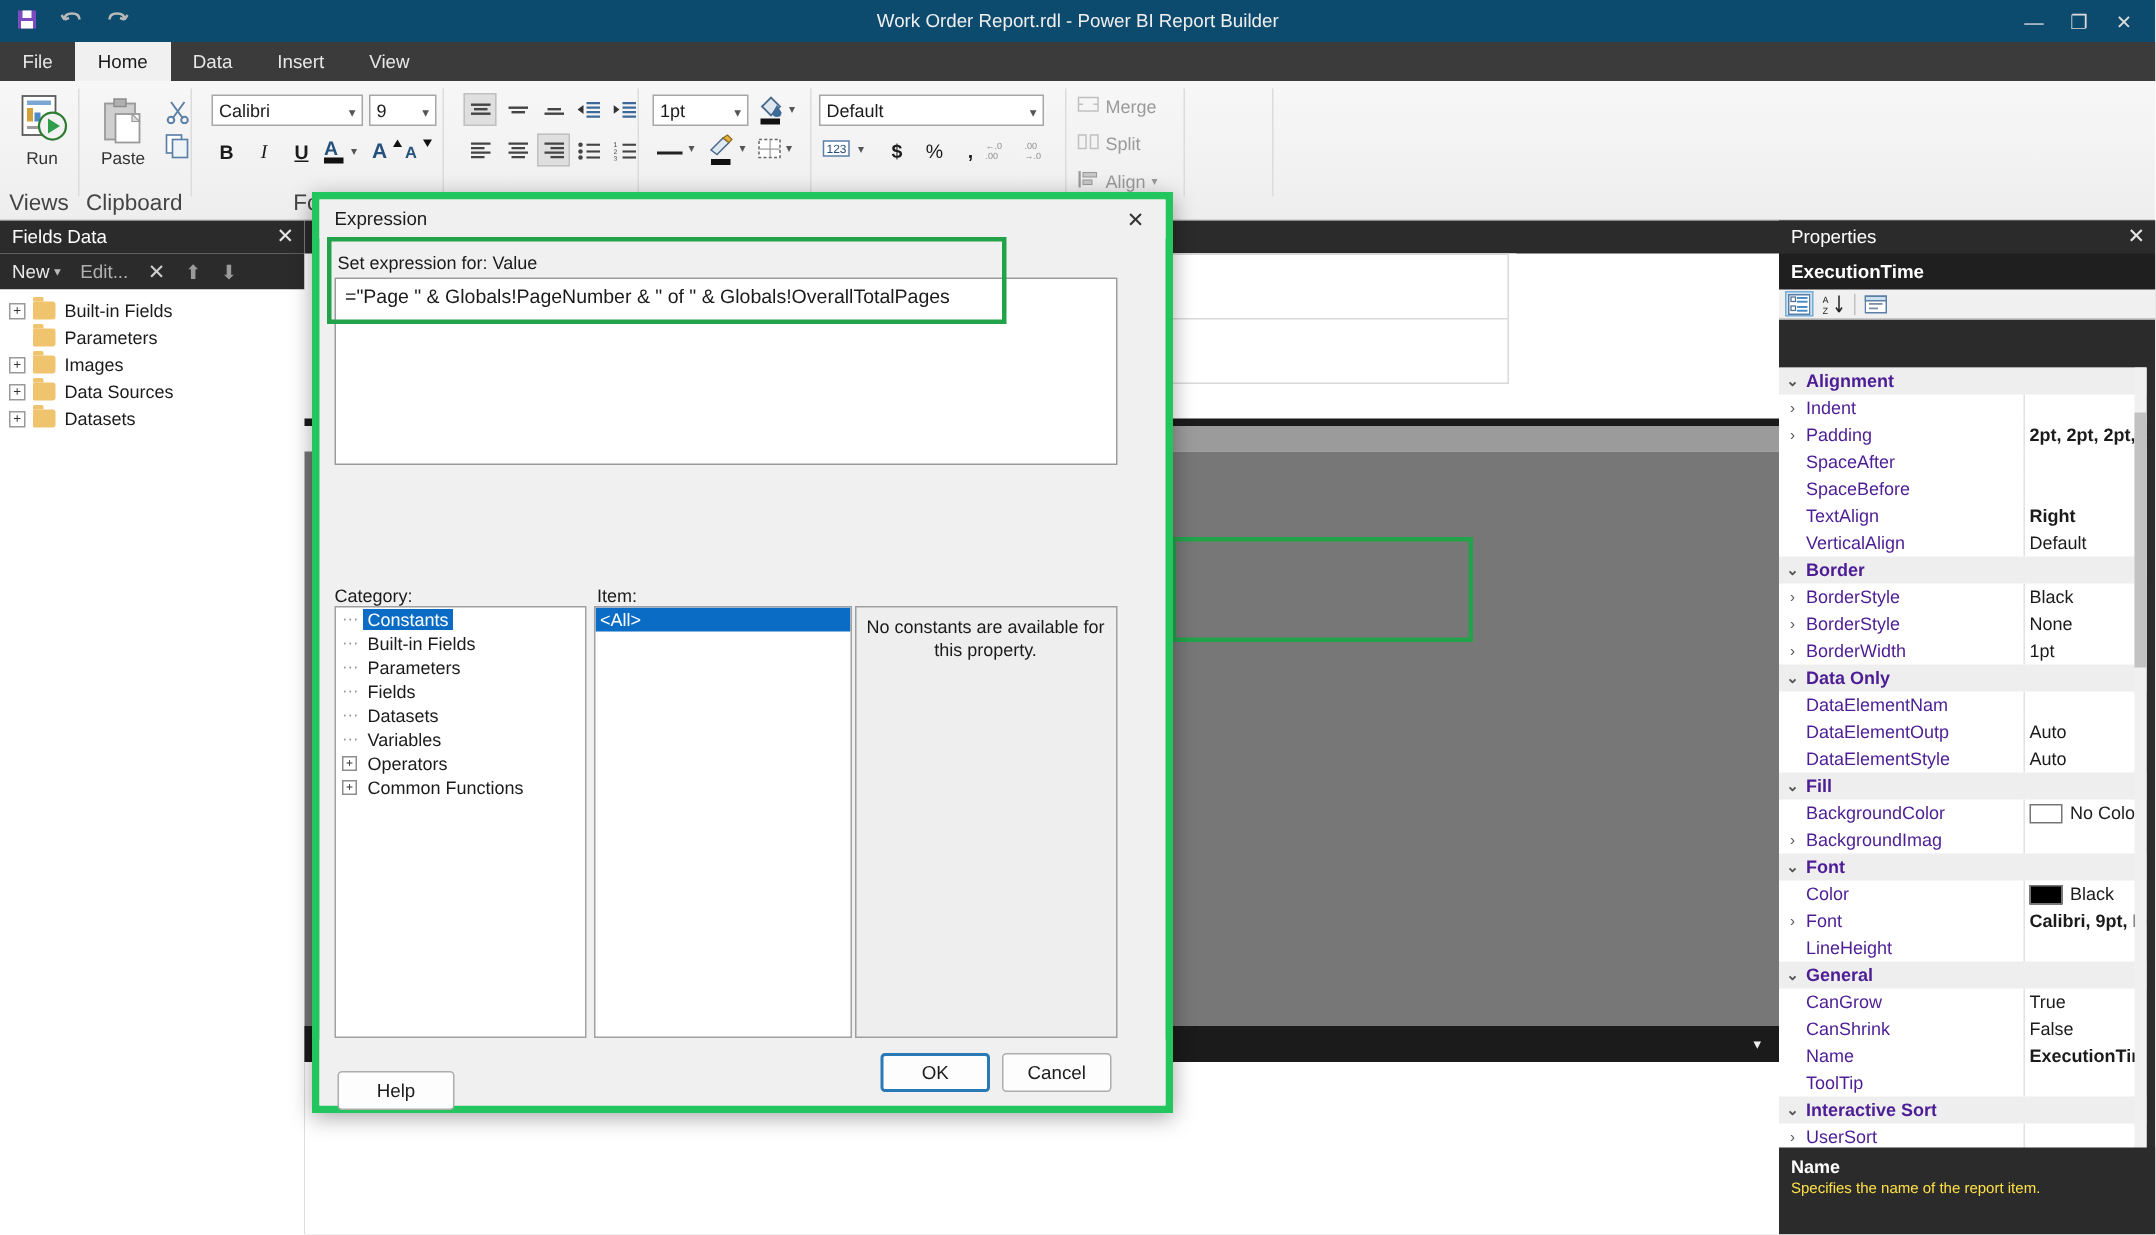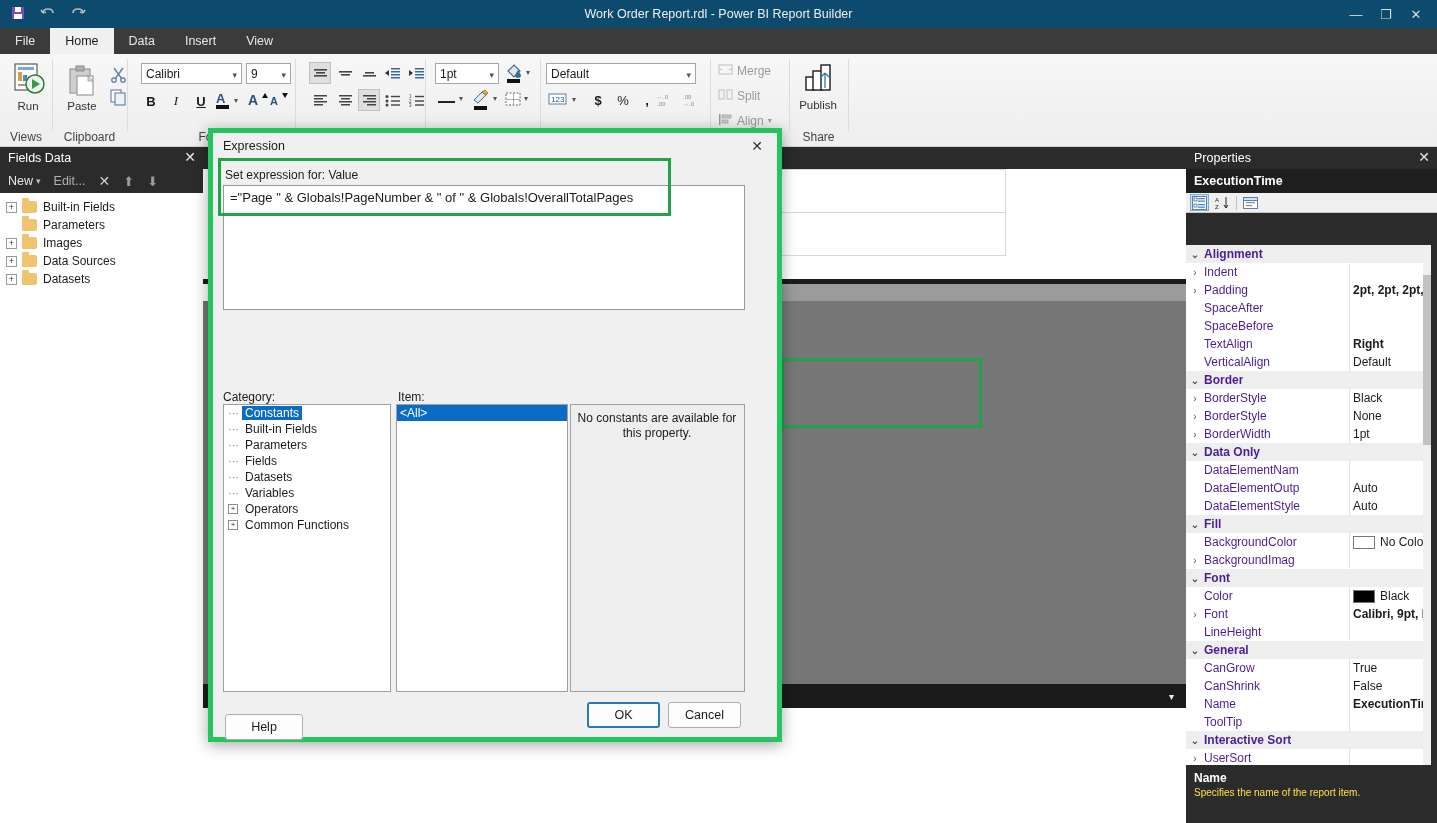--- a/index.html
+++ b/index.html
@@ -46,21 +46,21 @@
 
   
   .ribbon {
     position:absolute; left:0; top:54px; width:1437px; height:93px;
     background: linear-gradient(#f7f7f7, #eeeeee);
     border-bottom:1px solid #d2d2d2;
   }
   .rgroup { position:absolute; top:0; height:93px; }
   .rgroup-label {
     position:absolute; bottom:3px; width:100%; text-align:center;
-    font-size:12px; color:#444;
+    font-size:15px; color:#444;
   }
   .rgroup-sep { position:absolute; top:5px; width:1px; height:72px; background:#dcdcdc; }
 
   .bigbtn { position:absolute; width:56px; text-align:center; cursor:pointer; }
   .bigbtn .lbl { font-size:11.5px; color:#333; margin-top:2px; }
 
   .smallicon { position:absolute; cursor:pointer; }
 
   .combo {
     position:absolute; background:#fff; border:1px solid #a6a6a6;
@@ -601,32 +601,20 @@
               <rect x="4" y="7" width="6" height="3" fill="#c8c8c8" stroke="#9a9a9a" stroke-width="0.7"></rect>
             </svg>
         </span>
         <span>Align</span>
         <span style="font-size:8px;">▾</span>
       </div>
       <div class="rgroup-label">Layout</div>
     </div>
     <div class="rgroup-sep" style="left:789px;"></div>
 
-    <div class="rgroup" style="left:790px; width:57px;">
-      <div class="bigbtn" style="left:0; top:9px;">
-        <svg width="36" height="34" viewBox="0 0 36 34" style="display:block;margin:0 auto;">
-          <rect x="6" y="14" width="8" height="13" fill="#fff" stroke="#1b1b1b" stroke-width="1.4"></rect>
-          <rect x="13" y="8" width="9" height="19" fill="#fff" stroke="#1b1b1b" stroke-width="1.4"></rect>
-          <rect x="21" y="2" width="9" height="25" fill="#fff" stroke="#1b1b1b" stroke-width="1.4"></rect>
-          <path d="M25 25 L25 10 M25 10 L21 14 M25 10 L29 14" stroke="#2a7ab8" stroke-width="1.3" fill="none"></path>
-        </svg>
-        <div class="lbl">Publish</div>
-      </div>
-      <div class="rgroup-label">Share</div>
-    </div>
     <div class="rgroup-sep" style="left:848px;"></div>
   </div>
 
   <div class="leftpanel">
     <div class="panel-hdr">
       <span>Fields Data</span>
       <span class="x">✕</span>
     </div>
     <div class="rd-toolbar">
       <span class="tb-item">

